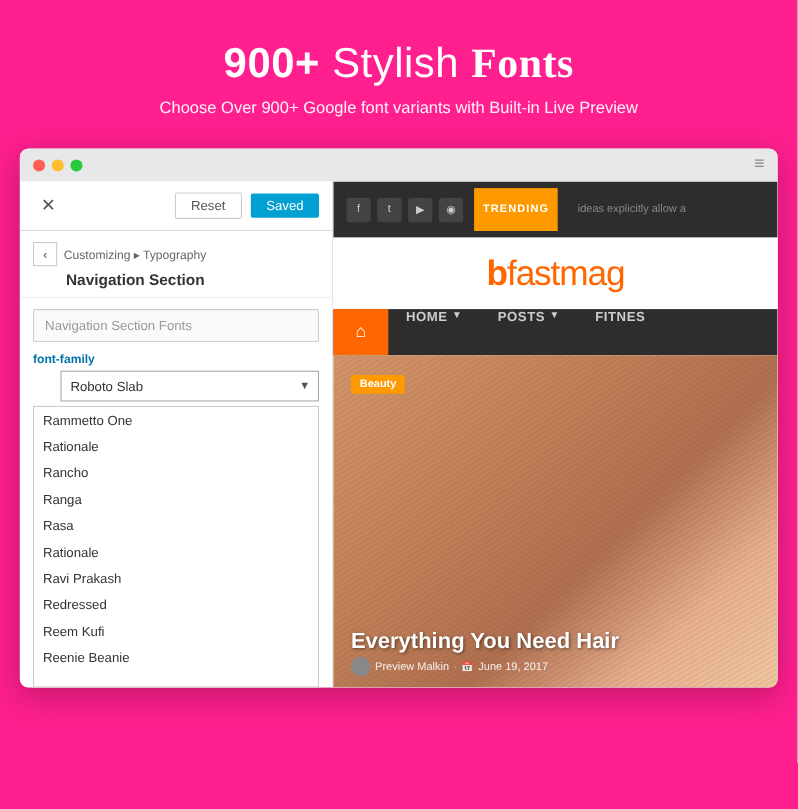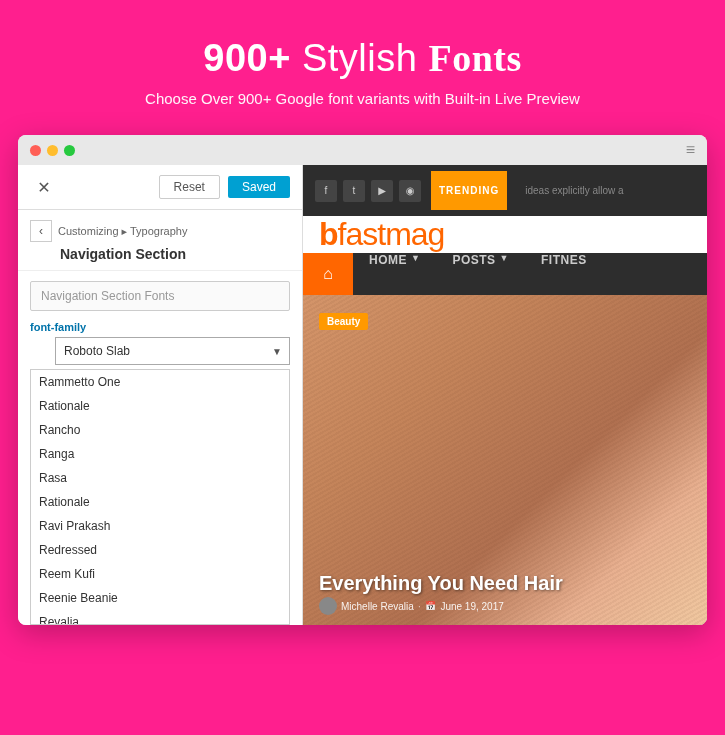--- a/index.html
+++ b/index.html
@@ -281,22 +281,23 @@
 
     .preview-text-hint {
       font-size: 10px;
       color: #888;
       margin-left: 8px;
       overflow: hidden;
       white-space: nowrap;
     }
 
     .preview-logo-bar {
-      padding: 0 16px;
+      padding: 14px 16px;
       background: #fff;
+      text-align: center;
     }
 
     .preview-logo {
       font-size: 32px;
       color: #ff6600;
       font-weight: 300;
       letter-spacing: -1px;
     }
 
     .preview-logo .bold-part {
@@ -468,21 +469,20 @@
       <div class="font-item">Rammetto One</div>
           <div class="font-item">Rationale</div>
           <div class="font-item">Rancho</div>
           <div class="font-item">Ranga</div>
           <div class="font-item">Rasa</div>
           <div class="font-item">Rationale</div>
           <div class="font-item">Ravi Prakash</div>
           <div class="font-item">Redressed</div>
           <div class="font-item">Reem Kufi</div>
           <div class="font-item">Reenie Beanie</div>
-          <div class="font-item">Revalia</div>
         </div>
     </div>
 
     <div class="site-preview">
 
       <div class="preview-top-bar">
         <div class="social-icons">
           <div class="social-icon">f</div>
           <div class="social-icon">t</div>
           <div class="social-icon">▶</div>
@@ -512,21 +512,21 @@
           <span>FITNES</span>
         </div>
       </div>
 
       <div class="preview-image-area">
         <div class="preview-image-placeholder">
           <span class="preview-badge">Beauty</span>
           <div class="preview-article-title">Everything You Need Hair</div>
           <div class="preview-article-meta">
             <div class="meta-avatar"></div>
-            <span>Michelle Revalia</span>
+            <span>Preview Malkin</span>
             <span class="meta-separator">·</span>
             <span class="meta-cal-icon">📅</span>
             <span>June 19, 2017</span>
           </div>
         </div>
       </div>
     </div>
   </div>
 </div>
 

